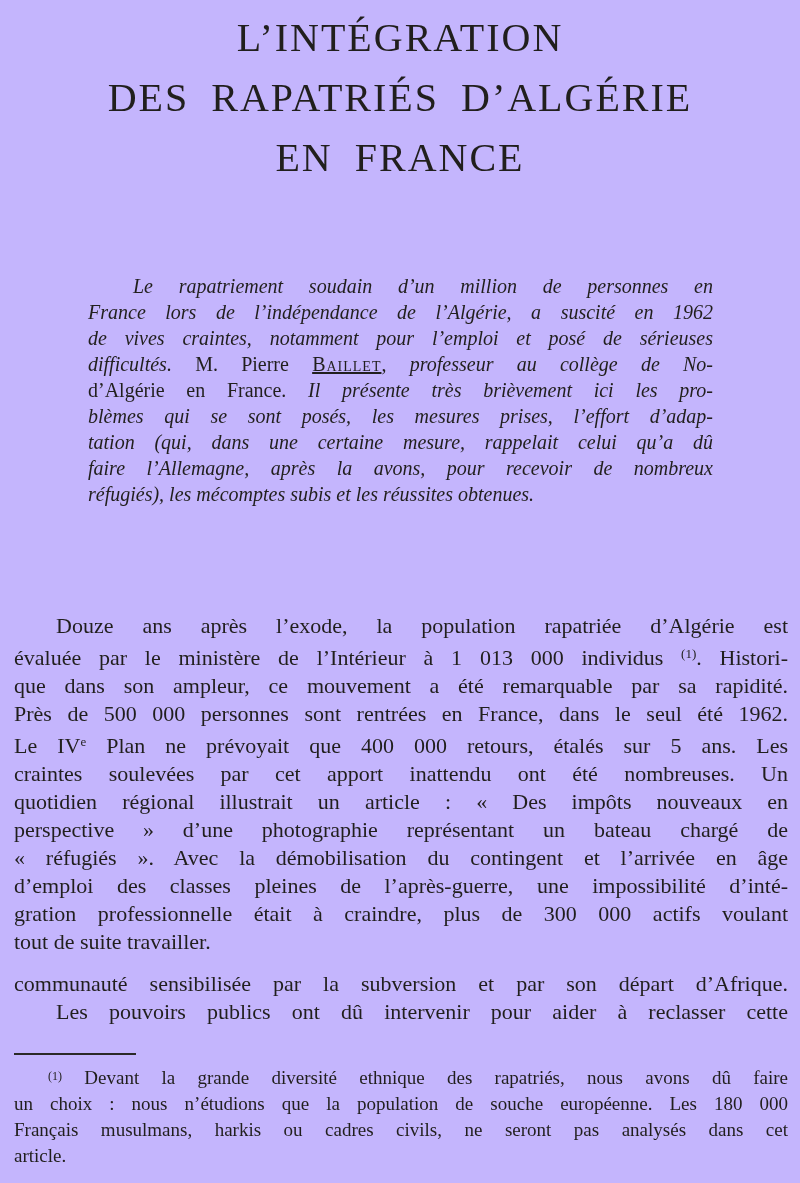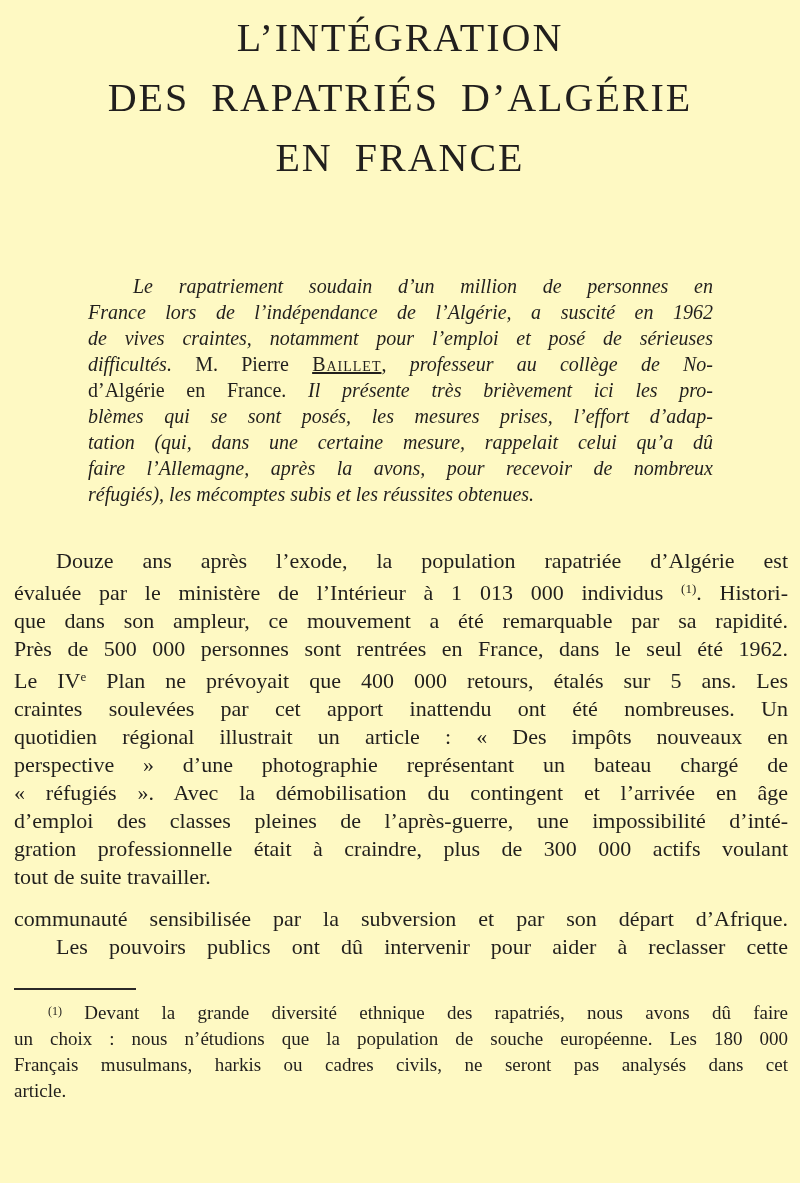--- a/index.html
+++ b/index.html
@@ -1,21 +1,21 @@
 <!DOCTYPE html>
 <html lang="fr"><head>
 <meta charset="utf-8">
 <style>
   * { margin: 0; padding: 0; box-sizing: border-box; }
   html, body { background: #fbfaf6; }
   .page {
     position: relative;
     width: 800px;
     height: 1183px;
-    background: #fef9c3;
+    background: #c4b5fd;
     color: #211f1d;
     font-family: "Liberation Serif", "DejaVu Serif", serif;
     overflow: hidden;
   }
   
   .title {
     padding-top: 8px;
     text-align: center;
     font-size: 40px;
     line-height: 60px;
@@ -26,21 +26,21 @@
   
   .abstract {
     width: 625px;
     margin: 85px 87px 0 88px;
     font-size: 20px;
     line-height: 26px;
     font-style: italic;
   }
   
   .body-text {
-    margin: 40px 12px 0 14px;
+    margin: 105px 12px 0 14px;
     font-size: 22px;
     line-height: 28px;
   }
   .para2 { margin-top: 14px; }
   
   .footnote {
     margin: 27px 12px 0 14px;
     font-size: 19px;
     line-height: 26px;
   }

